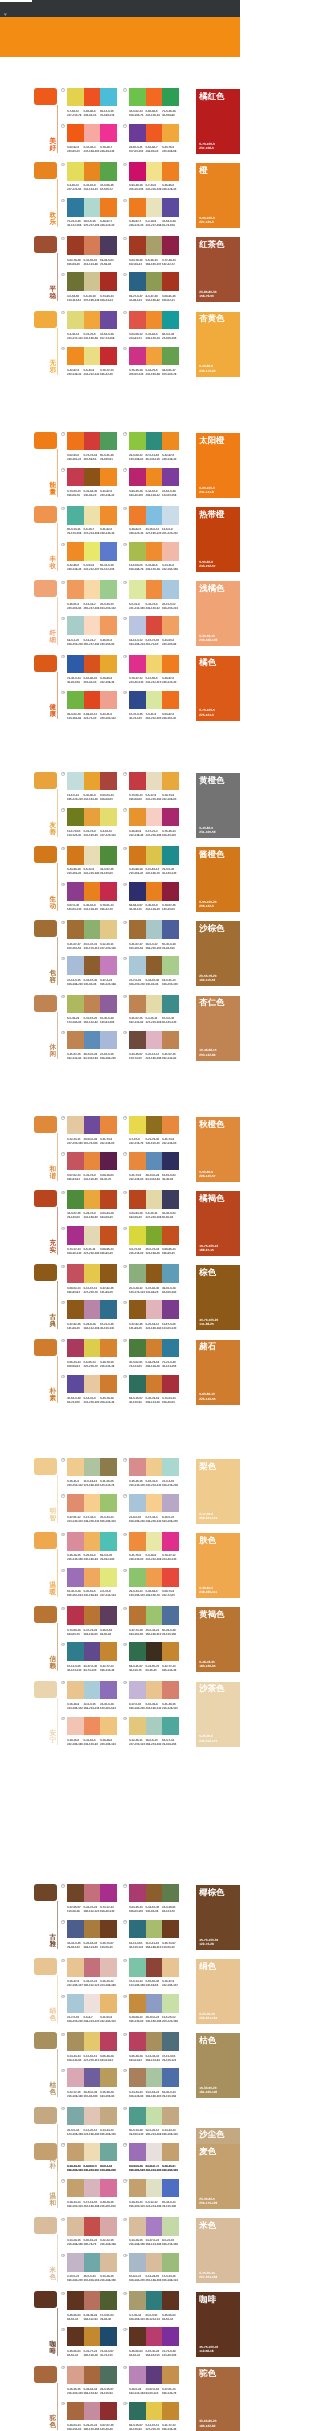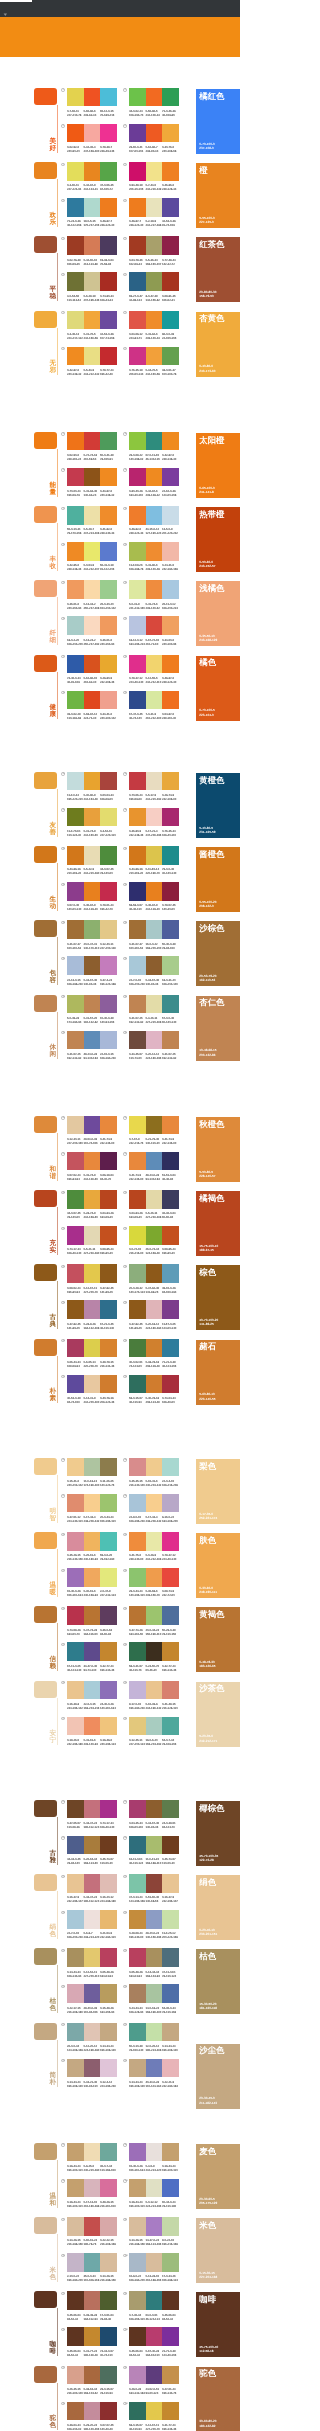--- a/index.html
+++ b/index.html
@@ -61,21 +61,21 @@
       </svg>
   </span>
 </div>
 <div class="banner" style="background: rgb(242, 140, 19);"></div>
 <div class="page" id="page">
     <div class="group" style="top: 0px;">
       <div class="section" style="top: 0px;">
   <div class="sw" style="background: rgb(238, 90, 25);"></div>
   <div class="vline" style="background: rgb(238, 90, 25); opacity: 0.55;"></div>
   <div class="vlabel" style="color: rgb(238, 90, 25);">美好</div>
-  <div class="main" style="background: #3b82f6; padding-left: 12px;">
+  <div class="main" style="background: #b91c1c; padding-left: 12px;">
     <div class="nm">橘红色</div>
     <div class="cd"><span>0-70-100-0</span><br><span>237-108-0</span></div>
   </div>
 <div class="combo c0 r0">
   <div class="badge">1</div>
   <div class="blocks">
             <div style="background: rgb(227, 210, 78);"></div>
             <div style="background: rgb(239, 82, 34);"></div>
             <div style="background: rgb(76, 189, 216);"></div>
           </div>
@@ -553,21 +553,21 @@
             <div><span>0-54-87-6</span><br><span>239-110-30</span></div>
           </div>
 </div>
       </div>
     </div>
     <div class="group" style="top: 684px;">
       <div class="section" style="top: 0px;">
   <div class="sw" style="background: rgb(232, 163, 60);"></div>
   <div class="vline" style="background: rgb(232, 163, 60); opacity: 0.55;"></div>
   <div class="vlabel" style="color: rgb(232, 163, 60);">友善</div>
-  <div class="main" style="background: #0c4a6e;">
+  <div class="main" style="background: #737373;">
     <div class="nm">黄橙色</div>
     <div class="cd"><span>5-40-80-5</span><br><span>231-165-59</span></div>
   </div>
 <div class="combo c0 r0">
   <div class="badge">33</div>
   <div class="blocks">
             <div style="background: rgb(195, 220, 220);"></div>
             <div style="background: rgb(232, 163, 46);"></div>
             <div style="background: rgb(168, 68, 60);"></div>
           </div>
@@ -1286,21 +1286,21 @@
             <div style="background: rgb(196, 134, 46);"></div>
           </div>
   <div class="codes">
             <div><span>58-0-31-57</span><br><span>46-110-76</span></div>
             <div><span>0-23-50-76</span><br><span>60-46-30</span></div>
             <div><span>0-32-77-23</span><br><span>196-134-46</span></div>
           </div>
 </div>
       </div>
     </div>
-    <div class="group" style="top: 1712px;">
+    <div class="group" style="top: 1796px;">
       <div class="section" style="top: 0px;">
   <div class="sw" style="background: rgb(110, 69, 38);"></div>
   <div class="vline" style="background: rgb(110, 69, 38); opacity: 0.55;"></div>
   <div class="vlabel" style="color: rgb(110, 69, 38);">古雅</div>
   <div class="main" style="background: rgb(110, 69, 38);">
     <div class="nm">椰棕色</div>
     <div class="cd"><span>45-70-100-35</span><br><span>122-72-28</span></div>
   </div>
 <div class="combo c0 r0">
   <div class="badge">81</div>

